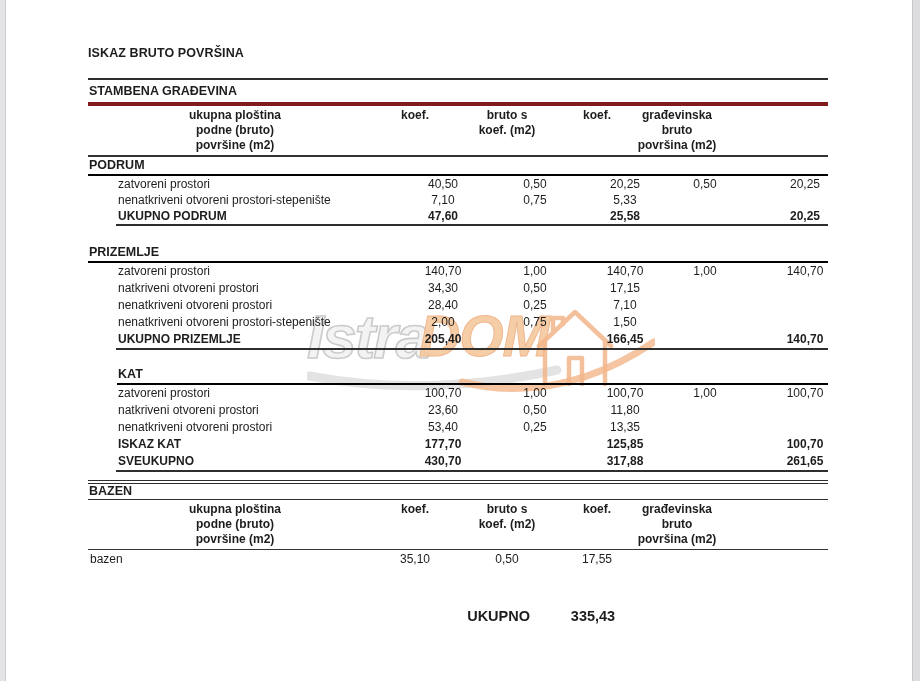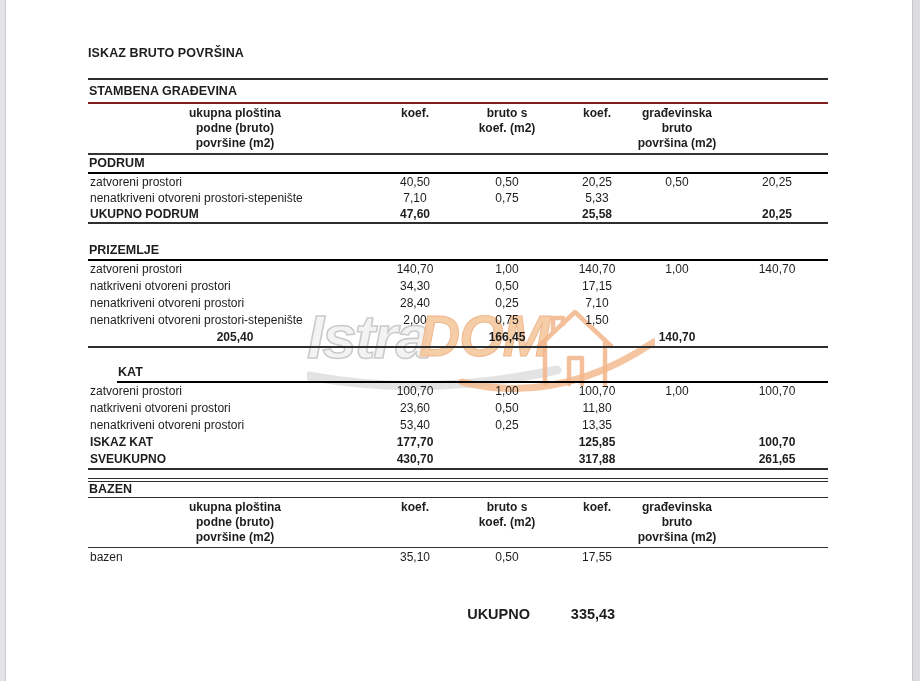--- a/index.html
+++ b/index.html
@@ -5,35 +5,35 @@
   html,body{margin:0;padding:0;background:#fff;}
   .stage{position:relative;width:920px;height:681px;background:#ffffff;overflow:hidden;
          font-family:"Liberation Sans",sans-serif;color:#1d1d1d;}
   .edge-left{position:absolute;left:0;top:0;bottom:0;width:5px;background:#e4e4e6;border-right:1px solid #cccccf;}
   .edge-right{position:absolute;right:0;top:0;bottom:0;width:7px;background:#dddddf;border-left:1px solid #c8c8cb;}
   .content{position:absolute;left:88px;top:0;width:740px;height:681px;}
   .wm{position:absolute;left:219px;top:284px;width:348px;height:118px;z-index:0;font-style:italic;}
   .doc-title{position:absolute;top:46px;left:0;width:740px;font-weight:bold;font-size:12.5px;
              letter-spacing:.1px;padding-bottom:18px;border-bottom:2px solid #2e2e2e;z-index:1;}
   .table-wrap{position:absolute;top:84px;left:0;width:740px;z-index:1;}
-  .sec-title{font-weight:bold;font-size:12.5px;padding:0 0 4px 1px;border-bottom:2px solid #7f1d1d;}
+  .sec-title{font-weight:bold;font-size:12.5px;padding:0 0 4px 1px;border-bottom:4px solid #7f1d1d;}
   .grid{display:grid;grid-template-columns:294px 66px 118px 62px 98px 102px;}
   .hrow{padding:2px 0 2px 0;border-bottom:2px solid #333;}
   .hc{display:flex;flex-direction:column;align-items:center;justify-content:flex-start;
       font-weight:bold;font-size:12px;line-height:15px;}
   .namerow{font-weight:bold;font-size:12.5px;height:17px;line-height:17px;padding-left:1px;
            border-bottom:2px solid #000000;}
   .drow{font-size:12px;}
   .drow>div{line-height:inherit;}
   .r16{height:16px;line-height:16px;}
   .r17{height:17px;line-height:17px;}
   .bold{font-weight:bold;}
   .lab{text-align:left;padding-left:2px;white-space:nowrap;overflow:hidden;}
   .num{text-align:center;}
-  .sec-bottom{border-bottom:2.5px solid #2e2e2e;}
+  .sec-bottom{border-bottom:2.5px solid #2e2e2e;margin-left:28px;}
   .gap18{margin-top:18px;}
   .gap16{margin-top:16px;margin-left:29px;}
   .dbl{margin-top:8px;height:2px;border-top:1.5px solid #2e2e2e;border-bottom:1px solid #2e2e2e;}
   .bazen-name{font-weight:bold;font-size:12.5px;height:15px;line-height:15px;padding-left:1px;
               border-bottom:1.5px solid #2e2e2e;}
   .hrow2{border-bottom:1.5px solid #333;}
   .bazrow{height:18px;line-height:18px;}
   .grand{position:relative;height:22px;margin-top:40px;font-weight:bold;font-size:14.5px;}
   .grand .gl{position:absolute;left:314px;width:128px;text-align:right;}
   .grand .gv{position:absolute;left:455px;width:100px;text-align:center;}
@@ -147,20 +147,21 @@
             </div>
             <div class="grid drow r17">
               <div class="lab">nenatkriveni otvoreni prostori-stepenište</div>
               <div class="num">2,00</div>
               <div class="num">0,75</div>
               <div class="num">1,50</div>
               <div class="num"></div>
               <div class="num"></div>
             </div>
             <div class="grid drow r17 bold">
+              <div class="lab">UKUPNO PRIZEMLJE</div>
               <div class="num">205,40</div>
               <div class="num"></div>
               <div class="num">166,45</div>
               <div class="num"></div>
               <div class="num">140,70</div>
             </div>
           </div>
           <div class="namerow gap16">KAT</div>
           <div class="sec-bottom">
             <div class="grid drow r17">

